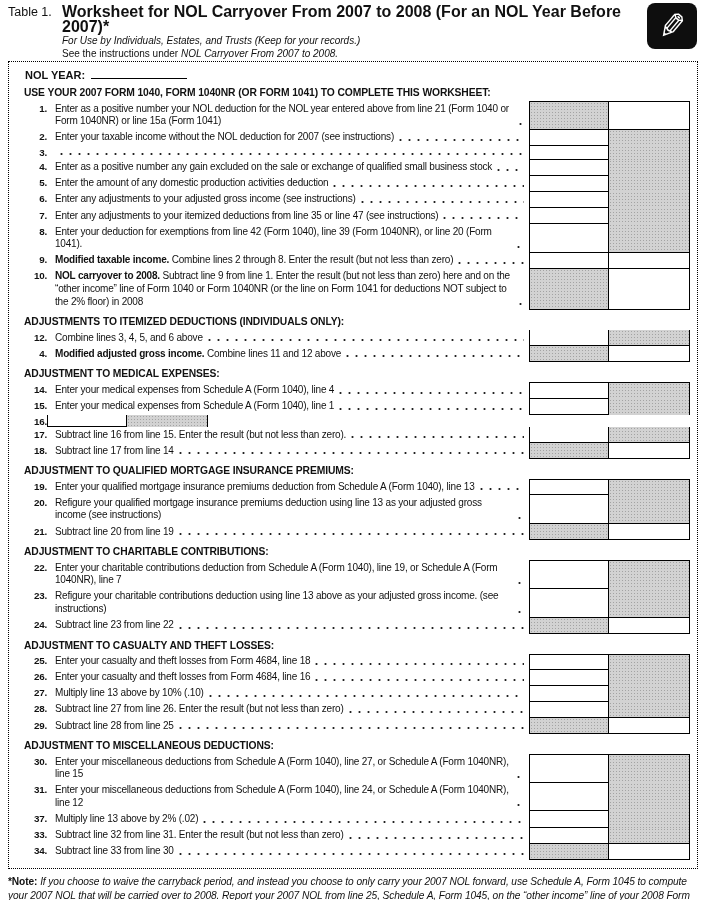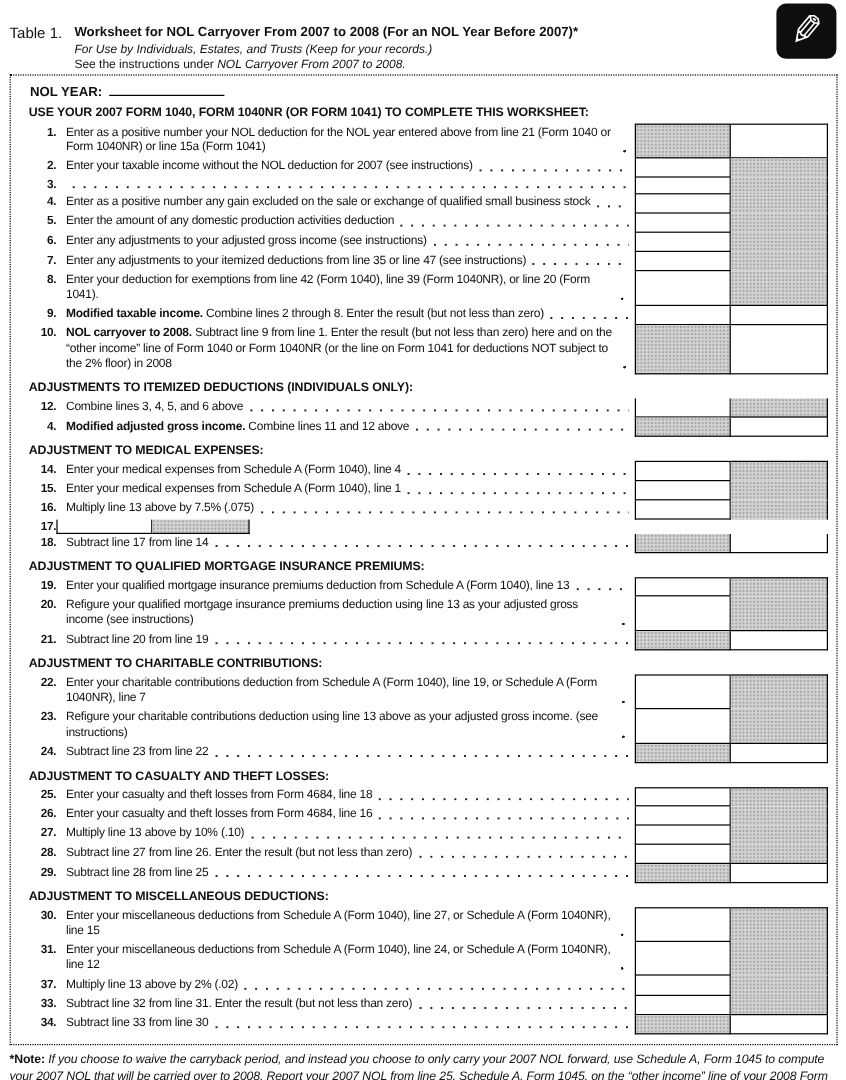--- a/index.html
+++ b/index.html
@@ -1,23 +1,23 @@
 <!DOCTYPE html>
 <html><head>
 <meta charset="utf-8">
 <style>
   * { margin:0; padding:0; box-sizing:border-box; }
   html,body { width:705px; height:900px; overflow:hidden; background:#fff; }
   body { font-family:"Liberation Sans", sans-serif; color:#111; }
-  .page { position:relative; width:705px; height:686px; padding:20px 7px 0 8px; }
+  .page { position:relative; width:705px; height:686px; padding:4px 7px 0 8px; }
 
   
   .hdr { display:flex; align-items:flex-start; padding-right:62px; }
   .hdr-label { font-size:12.5px; flex:none; width:54px; padding-top:1px; }
-  .hdr-title { font-size:11px; font-weight:bold; line-height:15px; }
+  .hdr-title { font-size:16px; font-weight:bold; line-height:15px; }
   .hdr-sub { font-size:10px; line-height:13px; margin-left:54px; }
   .it { font-style:italic; }
   .pencil-badge { position:absolute; top:3px; right:8px; width:50px; height:46px;
     background:#0e0e0e; border-radius:8px; display:flex; align-items:center; justify-content:center; }
   .pencil-badge span { color:#fff; font-size:34px; transform:scaleX(-1) rotate(5deg); line-height:1; }
 
   
   .worksheet { margin-top:1px; border:1.5px dotted #000; padding:5px 7px 8px 9px; background:#fff; }
   .nol-year { font-size:11px; font-weight:bold; margin:1px 0 5px 7px; }
   .nol-blank { display:inline-block; width:96px; border-bottom:1.4px solid #000; height:11px; margin-left:6px; }
@@ -200,29 +200,29 @@
             <div class="num">15.</div>
             <div class="txtwrap">
               <div class="txt"><b></b><span>Enter your medical expenses from Schedule A (Form 1040), line 1</span></div>
               <span class="leader"></span>
             </div>
             <div class="cell c1 bb"></div>
             <div class="cell c2 shaded"></div>
           </div>
           <div class="row">
             <div class="num">16.</div>
-            <div class="txtwrap">
-              <div class="txt"><b></b><span>Multiply line 13 above by 7.5% (.075)</span></div>
-              <span class="leader"></span>
-            </div>
             <div class="cell c1 bb"></div>
             <div class="cell c2 shaded"></div>
           </div>
           <div class="row">
             <div class="num">17.</div>
+            <div class="txtwrap">
+              <div class="txt"><b></b><span>Subtract line 16 from line 15. Enter the result (but not less than zero).</span></div>
+              <span class="leader"></span>
+            </div>
             <div class="cell c1 bb"></div>
             <div class="cell c2 shaded bb"></div>
           </div>
           <div class="row">
             <div class="num">18.</div>
             <div class="txtwrap">
               <div class="txt"><b></b><span>Subtract line 17 from line 14</span></div>
               <span class="leader"></span>
             </div>
             <div class="cell c1 shaded bb"></div>

